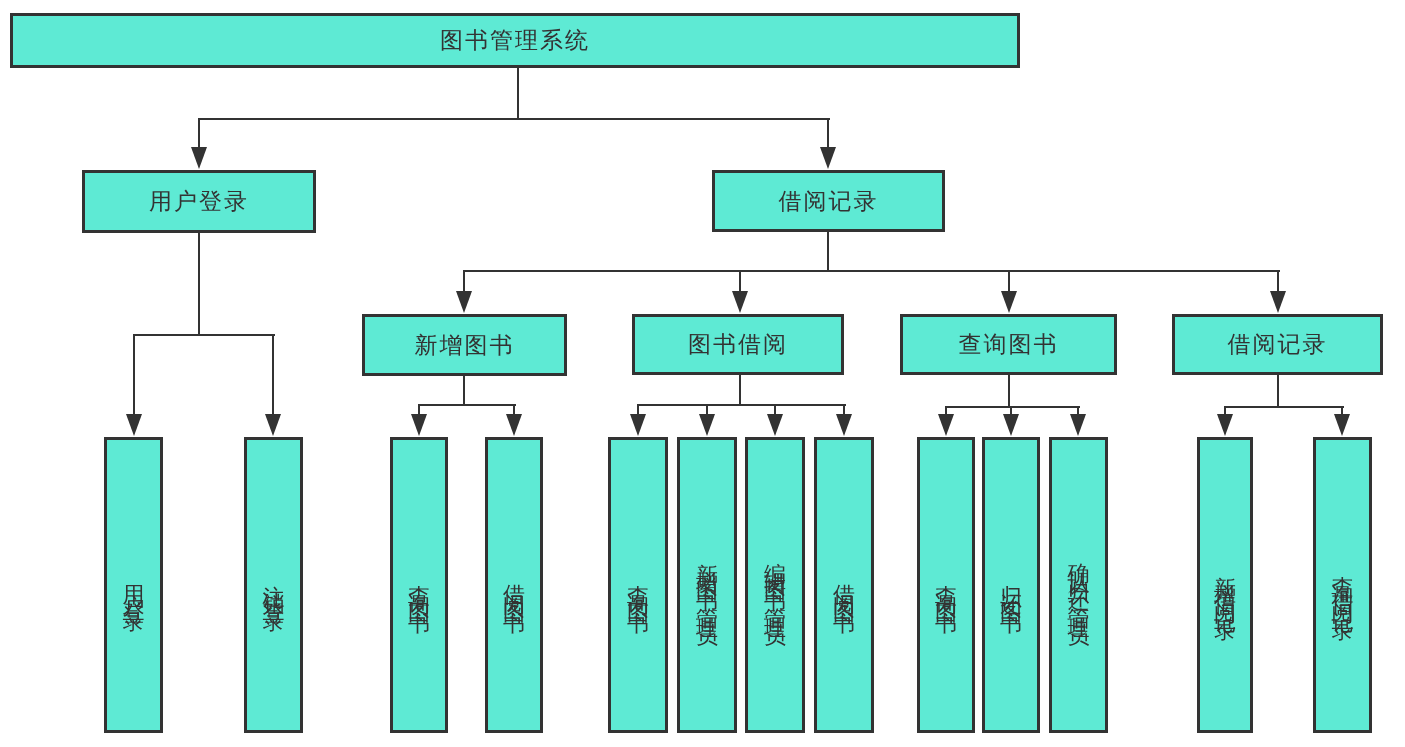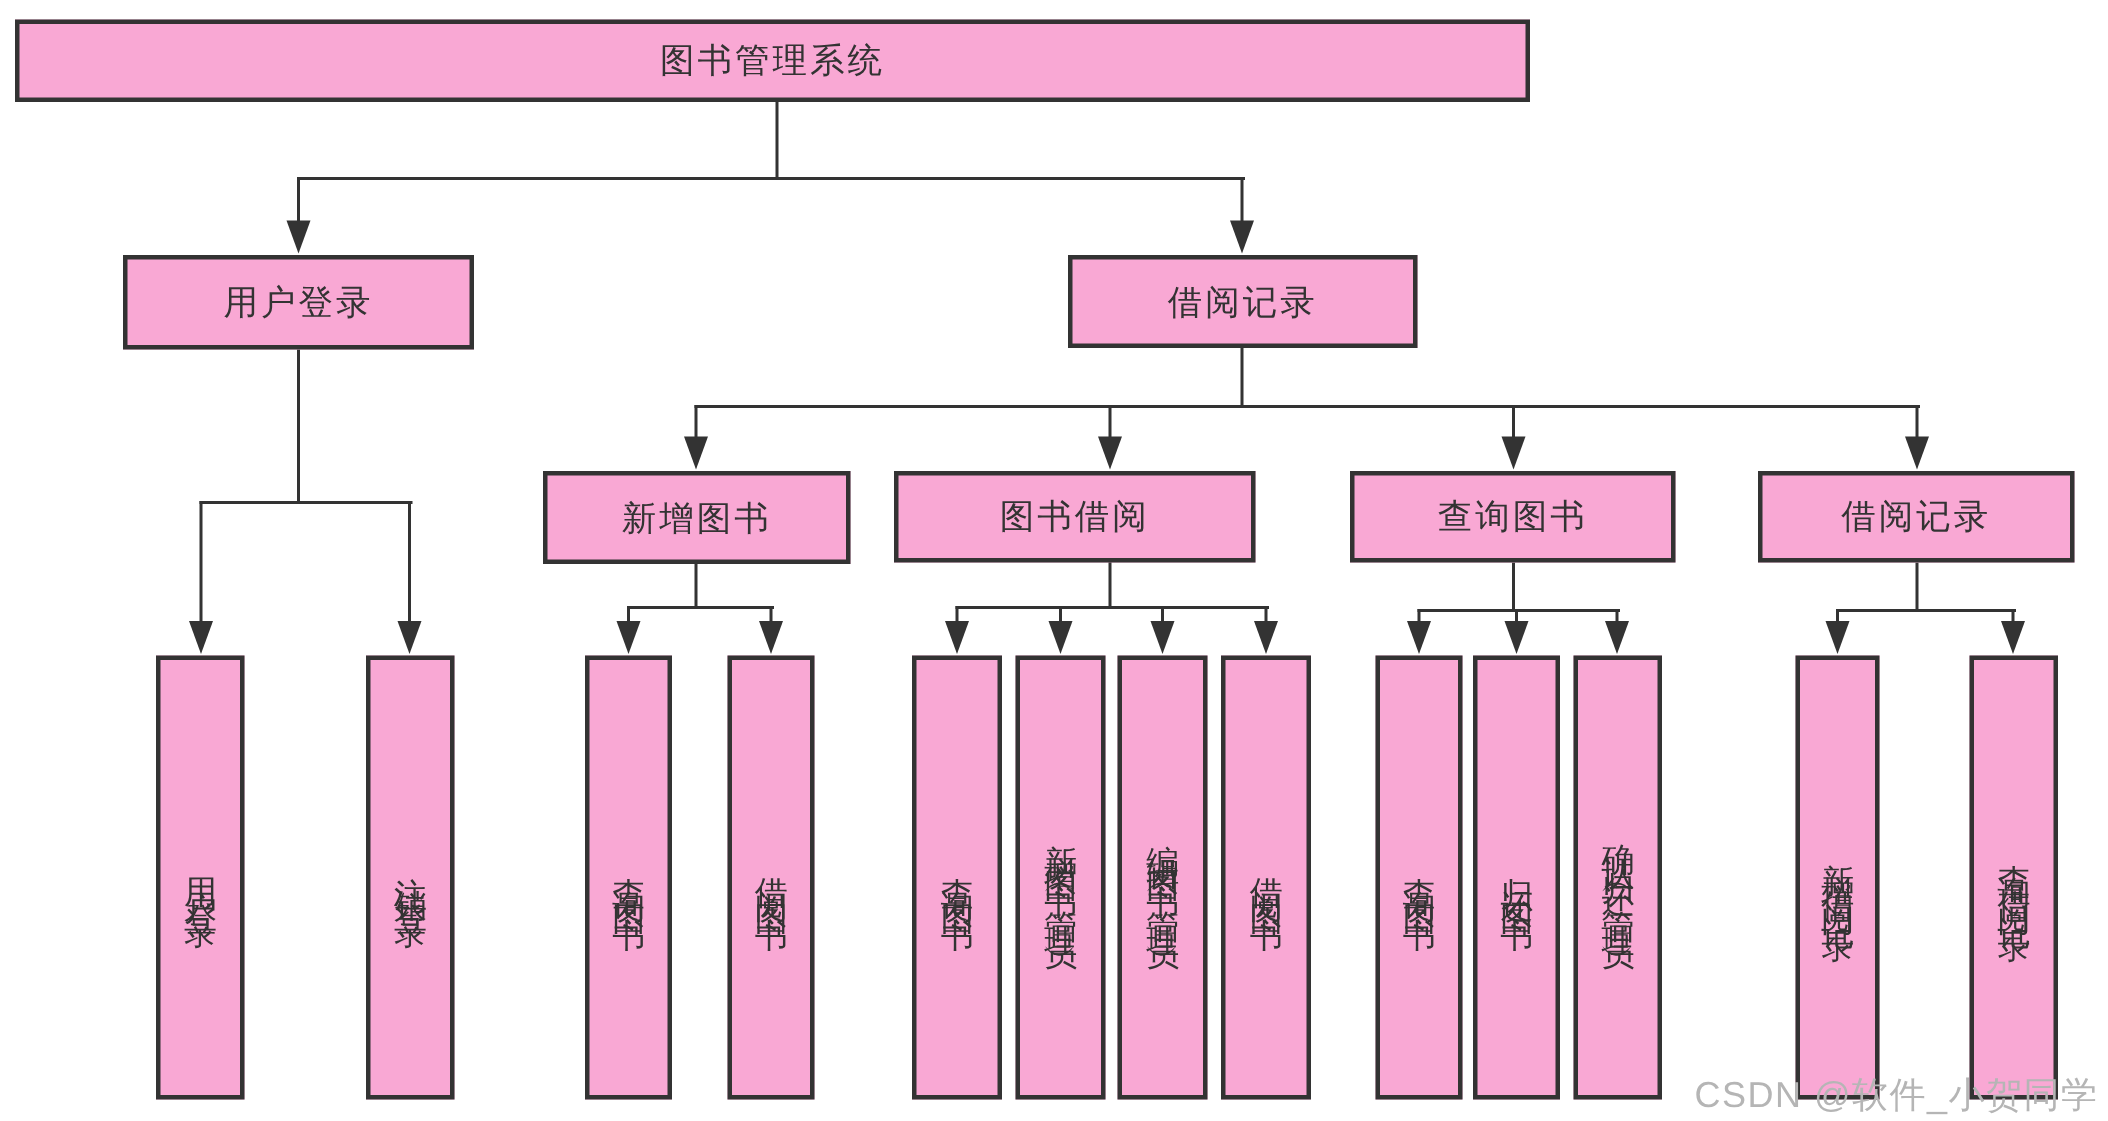--- a/index.html
+++ b/index.html
@@ -13,21 +13,21 @@
     width: 1405px;
     height: 747px;
     background: #ffffff;
     overflow: hidden;
   }
   
   .node {
     position: absolute;
     box-sizing: border-box;
     border: 3px solid #333333;
-    background: #f9a8d4;
+    background: #5eead4;
     display: flex;
     align-items: center;
     justify-content: center;
     z-index: 2;
   }
   .hnode span {
     font-size: 23px;
     color: #333333;
     letter-spacing: 2px;
     white-space: nowrap;
@@ -144,21 +144,21 @@
   <div class="node hnode" style="left:82px;top:170px;width:234px;height:63px;">
     <span>用户登录</span>
   </div>
   <div class="node hnode" style="left:712px;top:170px;width:233px;height:62px;">
     <span>借阅记录</span>
   </div>
 
   <div class="node hnode" style="left:362px;top:314px;width:205px;height:62px;">
     <span>新增图书</span>
   </div>
-  <div class="node hnode" style="left:596px;top:314px;width:241px;height:61px;">
+  <div class="node hnode" style="left:632px;top:314px;width:212px;height:61px;">
     <span>图书借阅</span>
   </div>
   <div class="node hnode" style="left:900px;top:314px;width:217px;height:61px;">
     <span>查询图书</span>
   </div>
   <div class="node hnode" style="left:1172px;top:314px;width:211px;height:61px;">
     <span>借阅记录</span>
   </div>
 
   <div class="node vnode" style="left:104px;top:437px;width:59px;height:296px;">
@@ -198,15 +198,14 @@
     <span>确认归还（管理员）</span>
   </div>
 
   <div class="node vnode" style="left:1197px;top:437px;width:56px;height:296px;">
     <span>新增借阅记录</span>
   </div>
   <div class="node vnode" style="left:1313px;top:437px;width:59px;height:296px;">
     <span>查询借阅记录</span>
   </div>
 
-  <div class="watermark">CSDN @软件_小贺同学</div>
 
 </div>
 
 </body></html>

